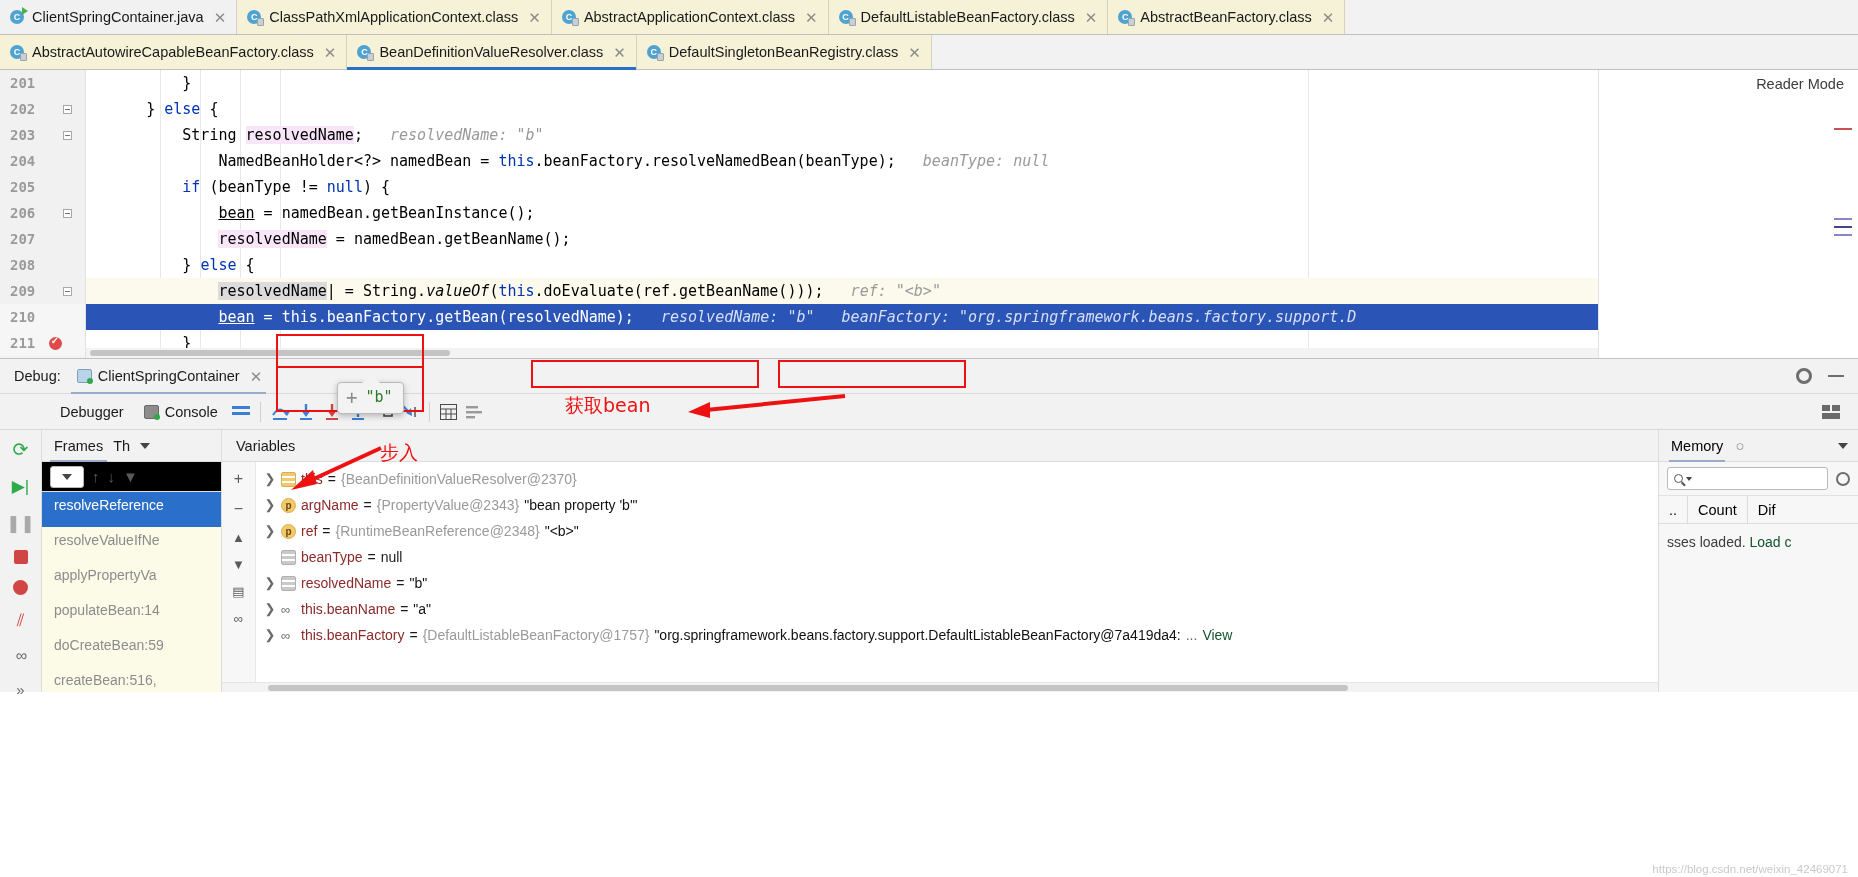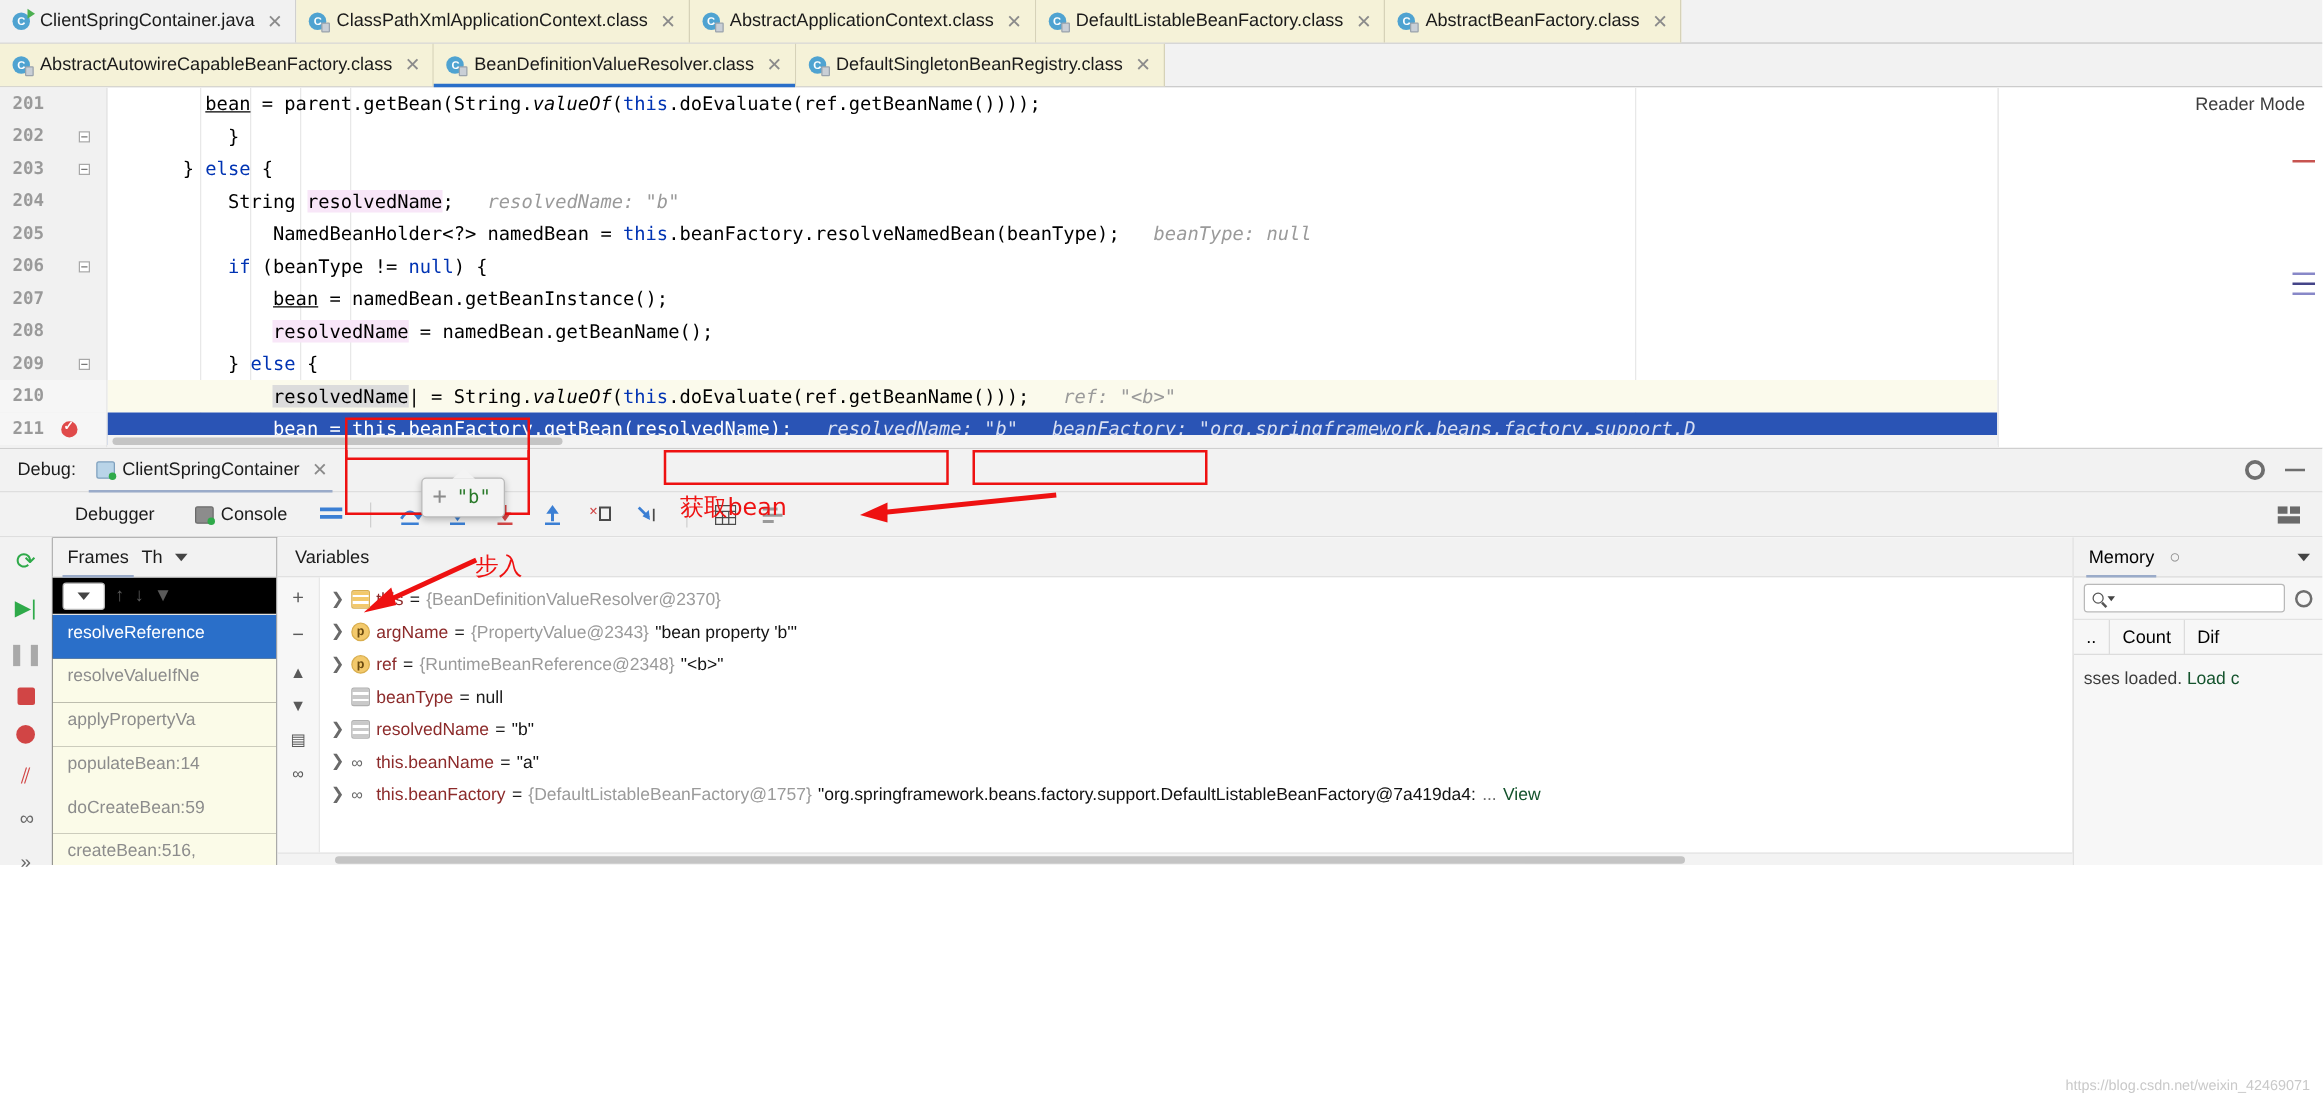--- a/index.html
+++ b/index.html
@@ -200,21 +200,21 @@
                  border-radius:50%;background:#2faa4a;}
   .hdr-right{ margin-left:auto; display:flex; align-items:center; gap:16px; padding-right:14px;}
   .gear {
     width:16px;height:16px;border-radius:50%;
     border:3px solid #6e6e6e; position:relative;
   }
   .minus-ic{ width:16px;height:2px;background:#6e6e6e; }
 
   .debug-toolbar {
     height:36px; background:#f2f2f2; border-bottom:1px solid #d8d8d8;
-    display:flex; align-items:center; gap:12px; padding-left:50px;
+    display:flex; align-items:center; gap:0; padding-left:50px;
   }
   .dt-item { display:flex;align-items:center;gap:6px; padding:0 10px; font-size:14.5px; color:#1b1b1b;}
   .dt-item.sel { position:relative; }
   .dt-sep { width:1px; height:20px; background:#cfcfcf; margin:0 6px; }
   .ic-btn { width:26px;height:26px; display:flex;align-items:center;justify-content:center;}
 
   .dbg-body { display:flex; height:262px; background:#f7f7f7; }
 
   
   .rail {
@@ -451,21 +451,20 @@
         </div>
     </div>
 
     <div class="code">
       <div class="colstripe" style="left:74px"></div>
       <div class="colstripe" style="left:114px"></div>
       <div class="colstripe" style="left:154px"></div>
       <div class="colstripe" style="left:194px"></div>
       <div class="colstripe" style="left:1222px"></div>
 
-      <div class="cl">        <span class="underl">bean</span> = parent.getBean(String.<span class="ital">valueOf</span>(<span class="kw">this</span>.doEvaluate(ref.getBeanName())));</div>
       <div class="cl">          }</div>
       <div class="cl">      } <span class="kw">else</span> {</div>
       <div class="cl">          String <span class="pinkbg">resolvedName</span>;   <span class="hint">resolvedName: "b"</span></div>
       <div class="cl">              NamedBeanHolder&lt;?&gt; namedBean = <span class="kw">this</span>.beanFactory.resolveNamedBean(beanType);   <span class="hint">beanType: null</span></div>
       <div class="cl">          <span class="kw">if</span> (beanType != <span class="kw">null</span>) {</div>
       <div class="cl">              <span class="underl">bean</span> = namedBean.getBeanInstance();</div>
       <div class="cl">              <span class="pinkbg">resolvedName</span> = namedBean.getBeanName();</div>
       <div class="cl">          } <span class="kw">else</span> {</div>
       <div class="cl cur">              <span class="greybg">resolvedName</span>| = String.<span class="ital">valueOf</span>(<span class="kw">this</span>.doEvaluate(ref.getBeanName()));   <span class="hint">ref: "&lt;b&gt;"</span></div>
       <div class="cl exec">              <span class="underl">bean</span> = this.beanFactory.getBean(resolvedName);   <span class="hint">resolvedName: "b"</span>   <span class="hint">beanFactory: "org.springframework.beans.factory.support.D</span></div>
@@ -488,21 +487,21 @@
   <div class="ann-box" style="left:276px; top:334px; width:148px; height:34px;"></div>
   <div class="ann-box" style="left:531px; top:360px; width:228px; height:28px;"></div>
   <div class="ann-box" style="left:778px; top:360px; width:188px; height:28px;"></div>
   <div class="ann-box" style="left:276px; top:360px; width:148px; height:52px; border-top:none;"></div>
 
   <div class="tip" style="left:337px; top:382px;">
     <span class="plus">+</span>
     <span class="val">"b"</span>
   </div>
 
-  <div class="ann-text" style="left:544px; top:393px;">获取bean</div>
+  <div class="ann-text" style="left:565px; top:393px;">获取bean</div>
   <svg class="ann-arrow" width="170" height="34" style="left:680px; top:390px;">
     <line x1="165" y1="6" x2="26" y2="20" stroke="#ee1111" stroke-width="4"></line>
     <polygon points="8,22 30,12 30,28" fill="#ee1111"></polygon>
   </svg>
 
   <div class="debug-header">
     <span class="lbl">Debug:</span>
     <div class="dbg-tab">
       <span class="run-ic"></span>
       <span>ClientSpringContainer</span>

